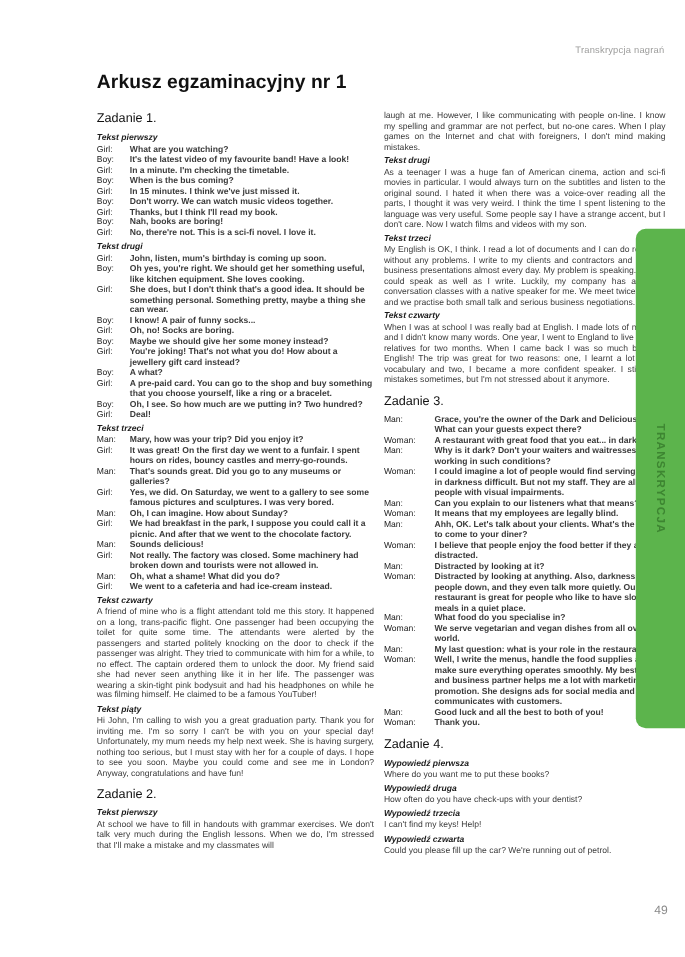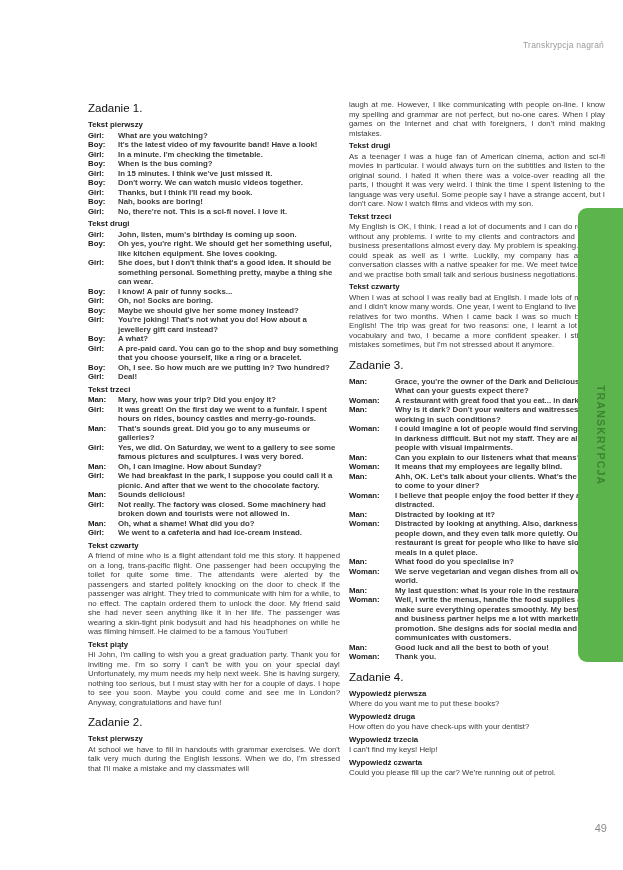--- a/index.html
+++ b/index.html
@@ -32,27 +32,28 @@
   .col-right { width: 256px; flex: 0 0 256px; }
 
   .h1 {
     font-size: 11.5px; font-weight: normal; color: #111;
     margin: 9px 0 5px 0; line-height: 13px;
   }
   .col-left .h1:first-child { margin-top: 2px; }
   .h2 {
     font-weight: bold; color: #1a1a1a;
     margin: 3px 0 1px 0;
+    font-style: italic;
   }
   .para {
     text-align: justify;
     margin: 0 0 1px 0;
   }
   .dlg { display: flex; }
-  .dlg .spk { flex: 0 0 30px; font-weight: bold; color: #1a1a1a; }
+  .dlg .spk { flex: 0 0 30px; font-weight: normal; color: #1a1a1a; }
   .dlg .utt { flex: 1; font-weight: bold; }
   .dlg.wide .spk { flex: 0 0 46px; }
 
   .side-tab {
     position: absolute; right: 0; top: 208px;
     width: 45px; height: 454px;
     border-radius: 9px 0 0 9px;
     display: flex; align-items: center; justify-content: center;
   }
   .side-tab-label {
@@ -65,20 +66,21 @@
     font-size: 11px; color: #8a8a8a;
   }
 </style>
 </head>
 <body>
 
 <div class="page">
 
   <div class="running-head">Transkrypcja nagrań</div>
 
+  <div class="doc-title">Arkusz egzaminacyjny nr 1</div>
 
   <div class="columns">
     <div class="col-left">
         <div class="h1">Zadanie 1.</div>
         <div class="h2">Tekst pierwszy</div>
         <div class="dlg">
           <span class="spk">Girl:</span>
           <span class="utt">What are you watching?</span>
         </div>
         <div class="dlg">

